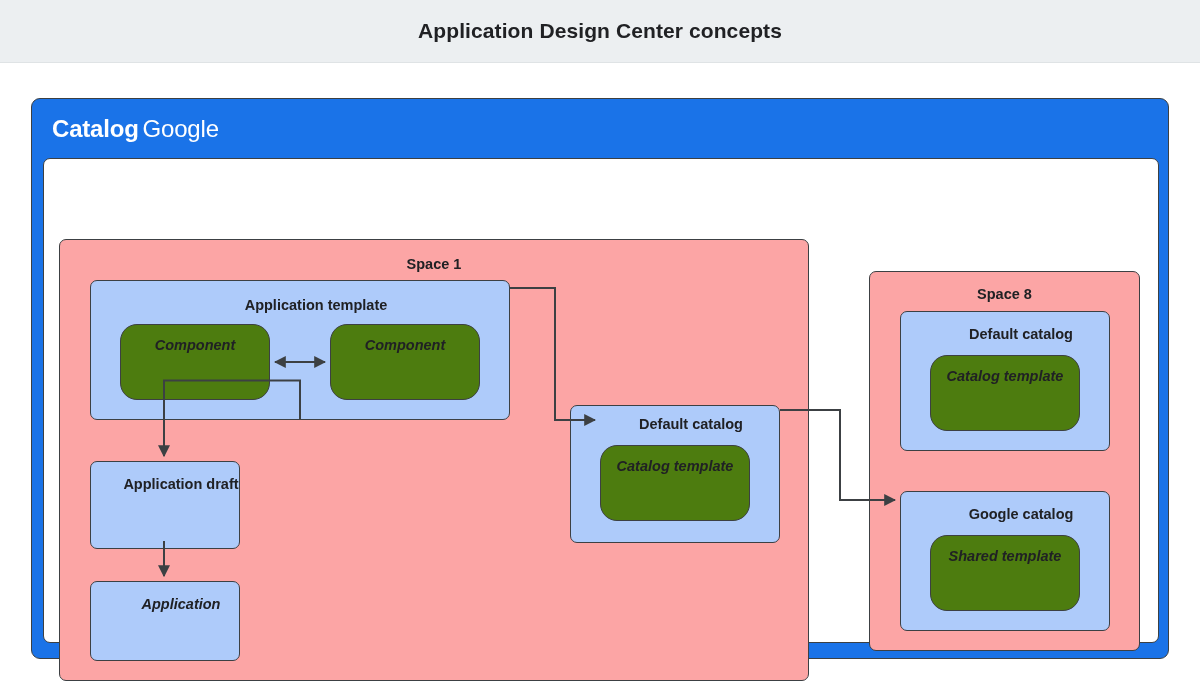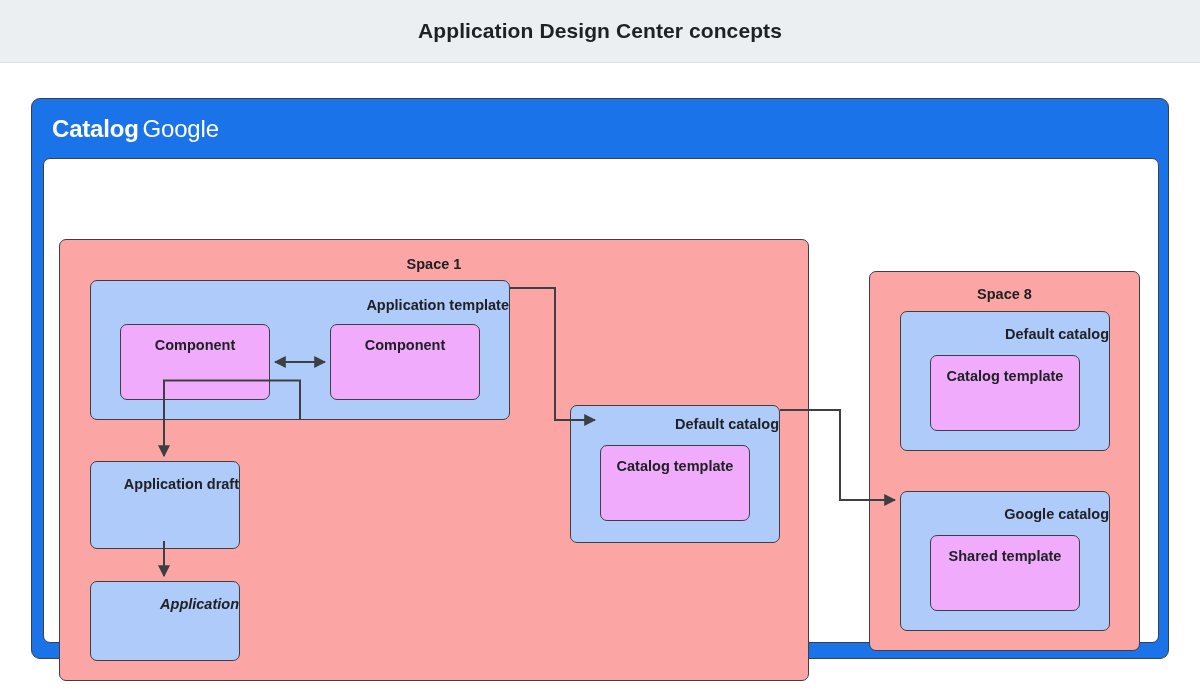--- a/index.html
+++ b/index.html
@@ -103,34 +103,35 @@
   .blue-box {
     position: absolute;
     background: #aecbfa;
     border: 1.5px solid #3c4043;
     border-radius: 7px;
     box-sizing: border-box;
   }
   .blue-label {
     position: absolute;
     left: 16px; right: 0;
-    text-align: right;
+    text-align: center;
     font-size: 14.5px;
     font-weight: bold;
     color: #202124;
     margin-left: 16px;
   }
 
   
   .gray-box {
     position: absolute;
-    background: #f0abfc;
-    border: 1.5px solid #3c4043;
-    border-radius: 7px;
-    box-sizing: border-box;
+    background: #4d7c0f;
+    border: 1.5px solid #3c4043;
+    border-radius: 17px;
+    box-sizing: border-box;
+    font-style: italic;
   }
   .gray-label {
     position: absolute;
     left: 0; right: 0;
     text-align: center;
     font-size: 14.5px;
     font-weight: bold;
     color: #202124;
   }
 

